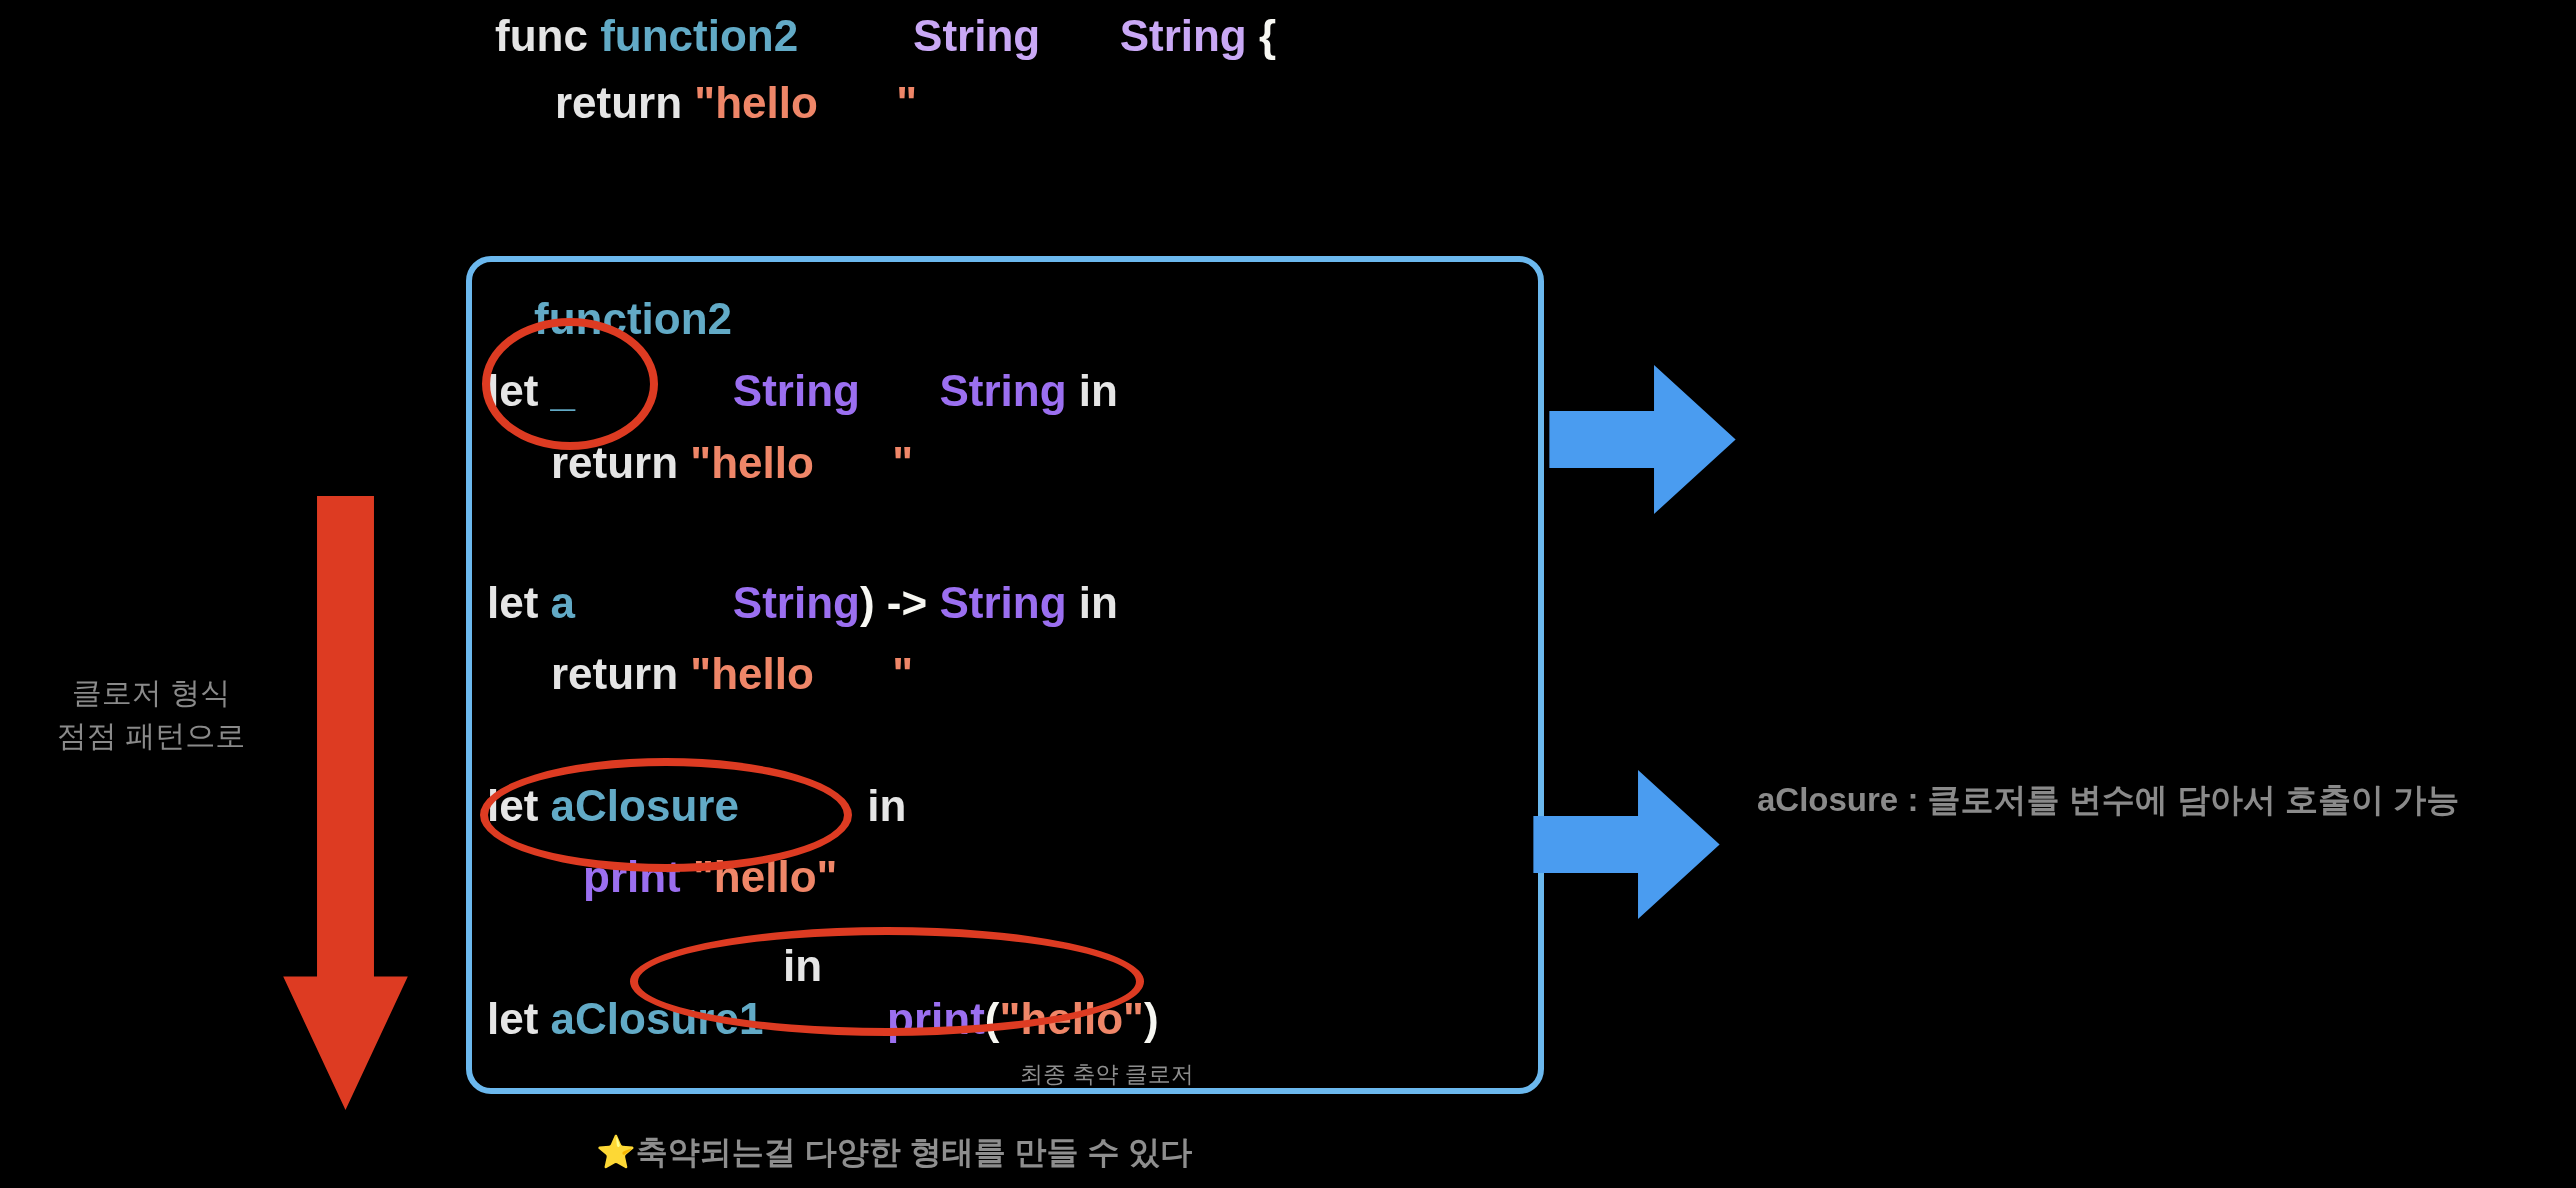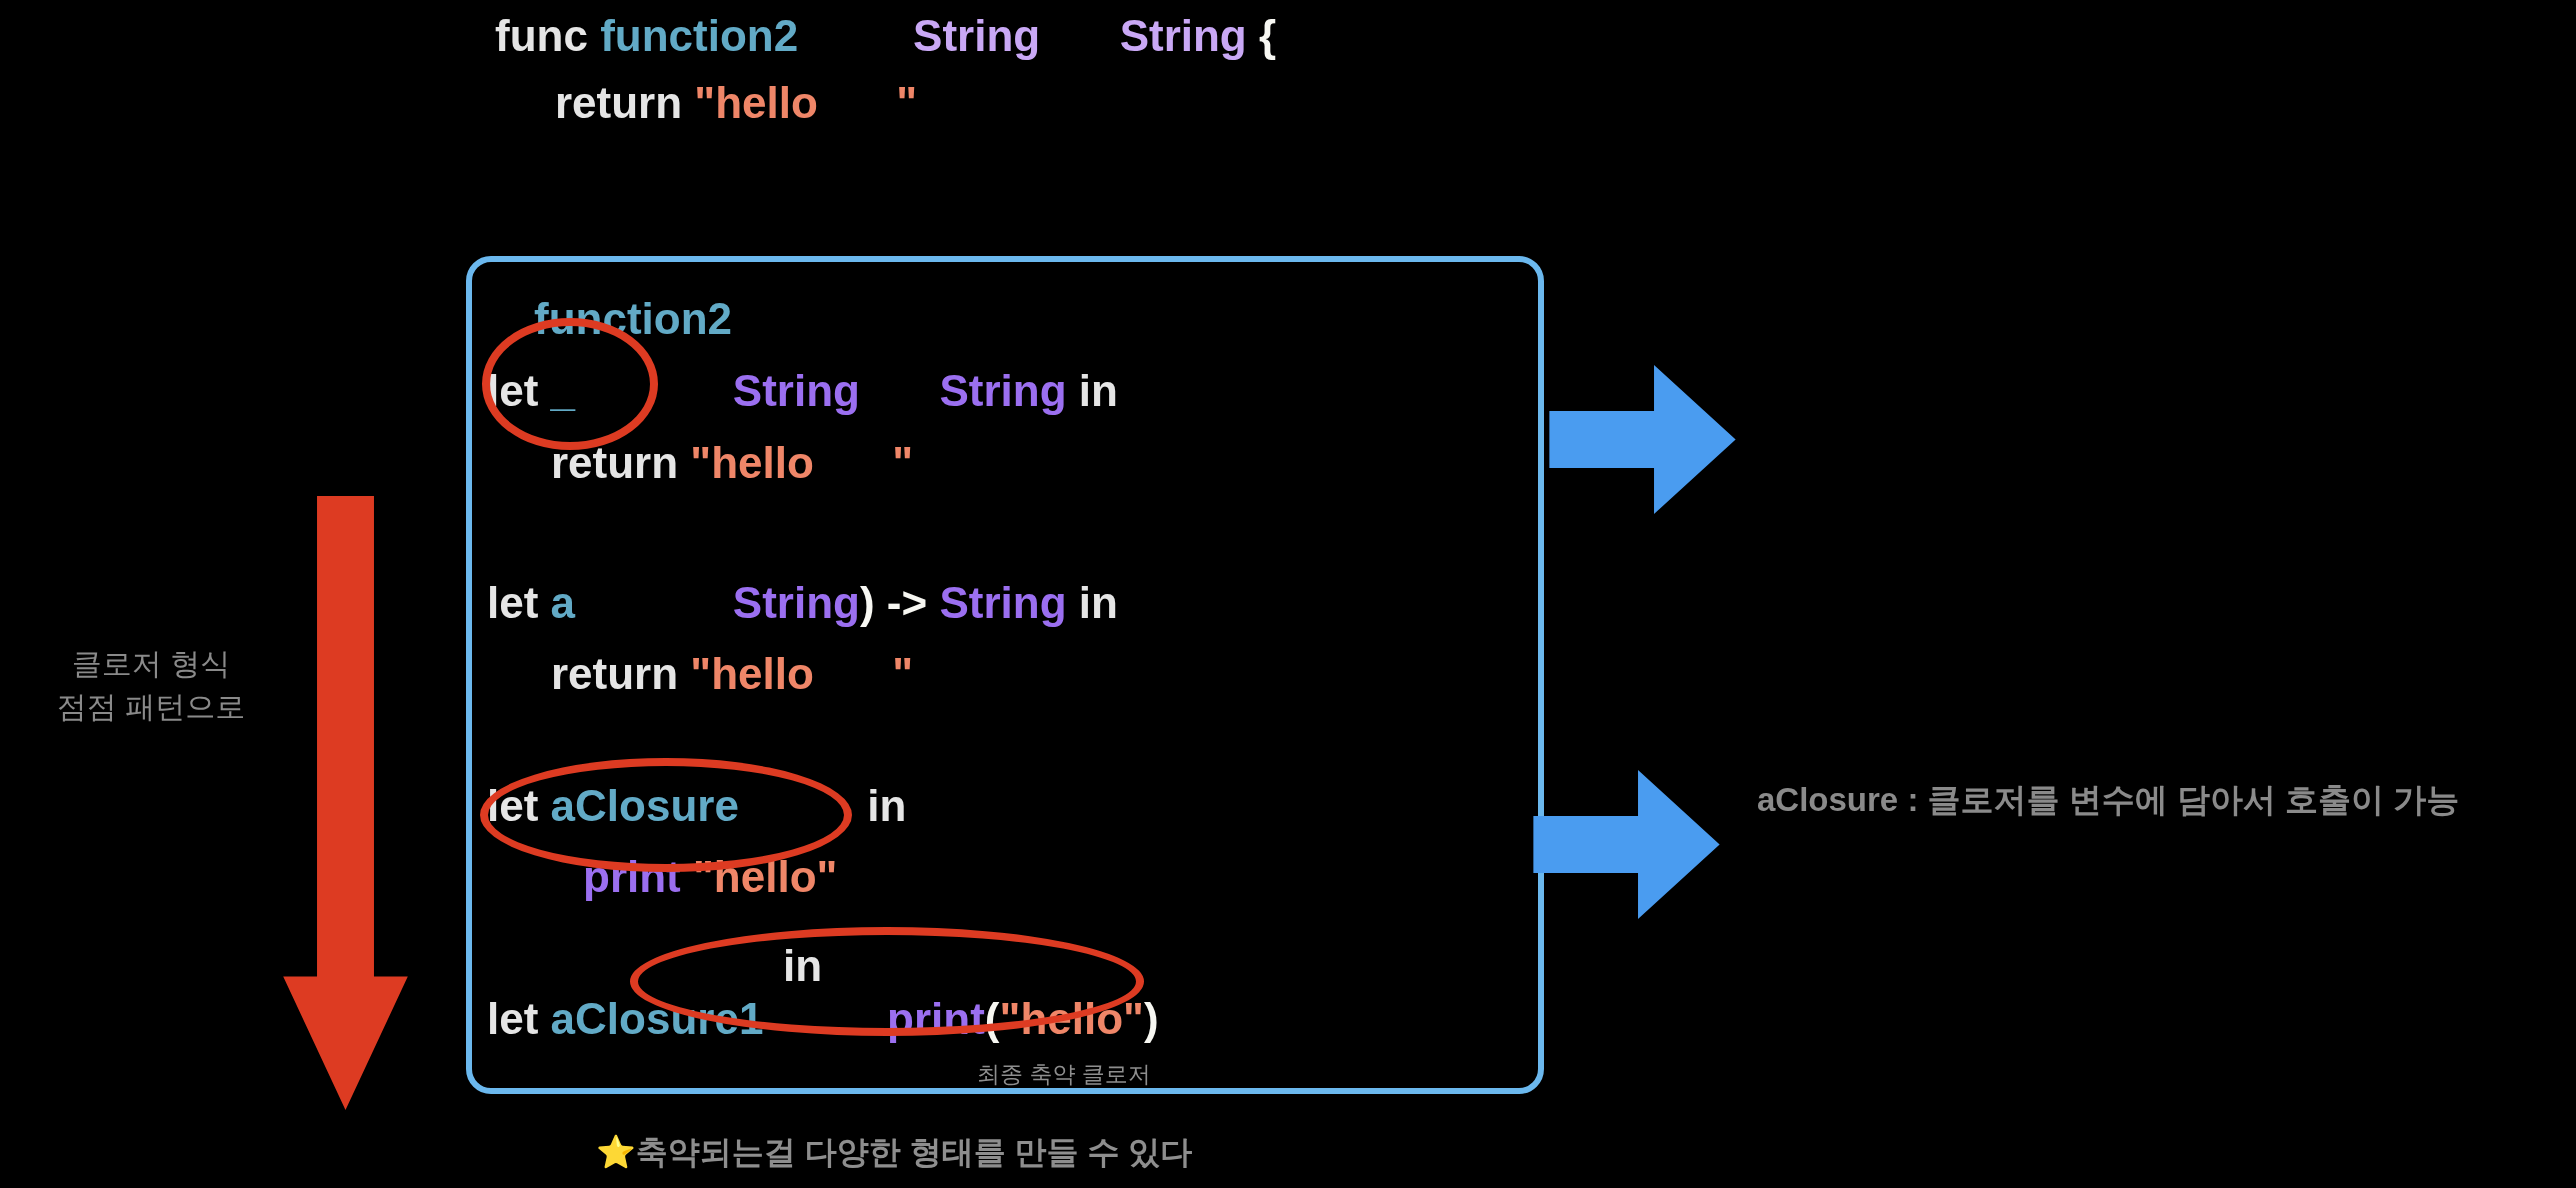--- a/index.html
+++ b/index.html
@@ -86,29 +86,29 @@
 
   
   .note {
     color: #8a8a8a;
     font-size: 32px;
     font-weight: 500;
   }
   #note-wildcard { left: 1757px; top: 378px; font-size: 33px; }
   #note-aclosure { left: 1757px; top: 778px; font-size: 33px; font-weight: bold; }
   #note-left {
-    left: 0px; top: 642px;
+    left: 0px; top: 671px;
     width: 302px;
     text-align: center;
     font-size: 30px;
     line-height: 43px;
     white-space: normal;
   }
   #note-final {
-    left: 977px; top: 1059px;
+    left: 1020px; top: 1059px;
     font-size: 23px;
     color: #8e8e8e;
   }
   #note-bottom {
     left: 596px; top: 1131px;
     font-size: 32px;
     font-weight: bold;
     color: #8e8e8e;
   }
   .star { color: #f2c14a; font-size: 32px; }

